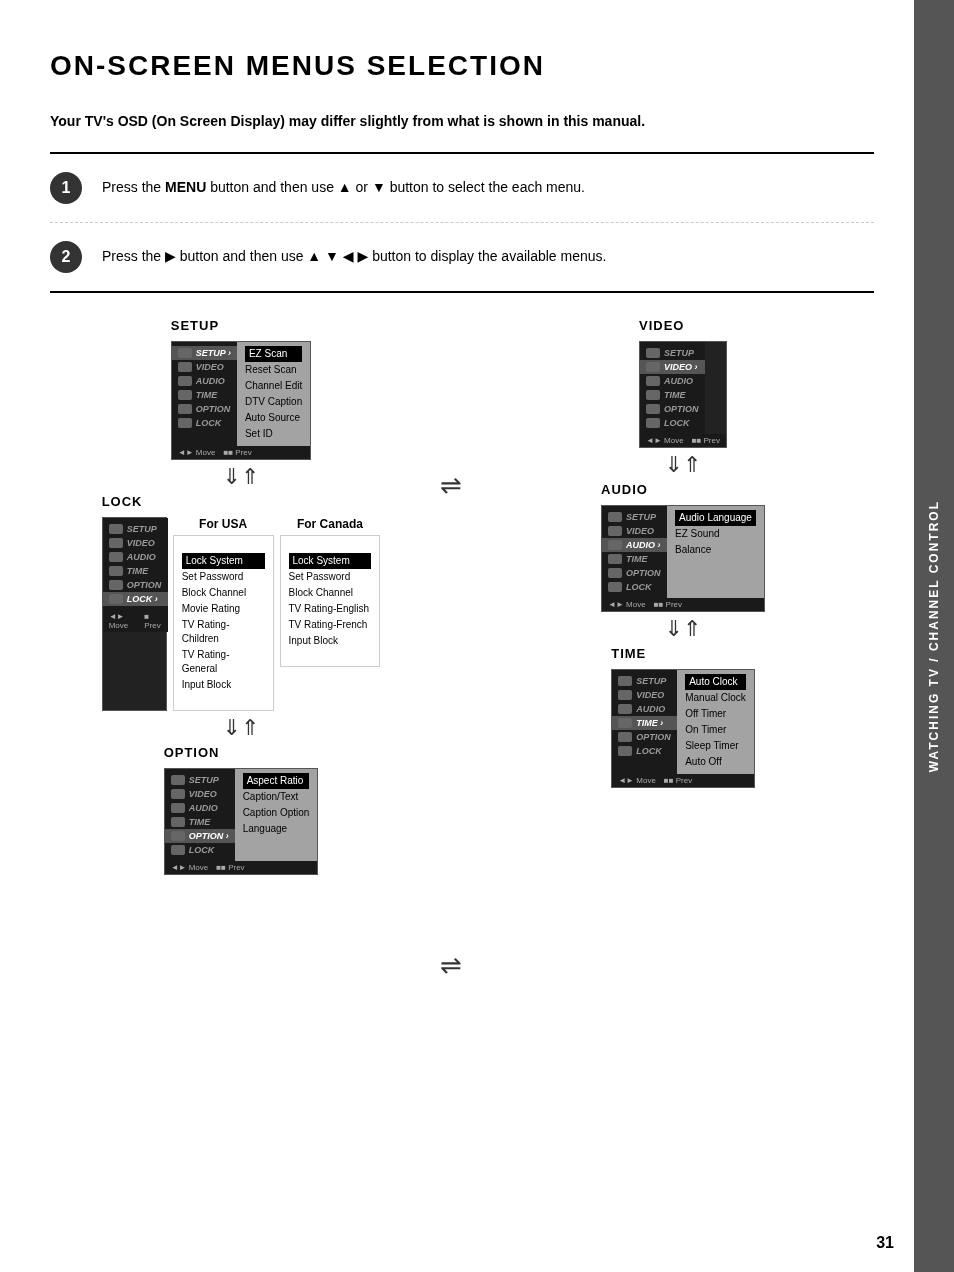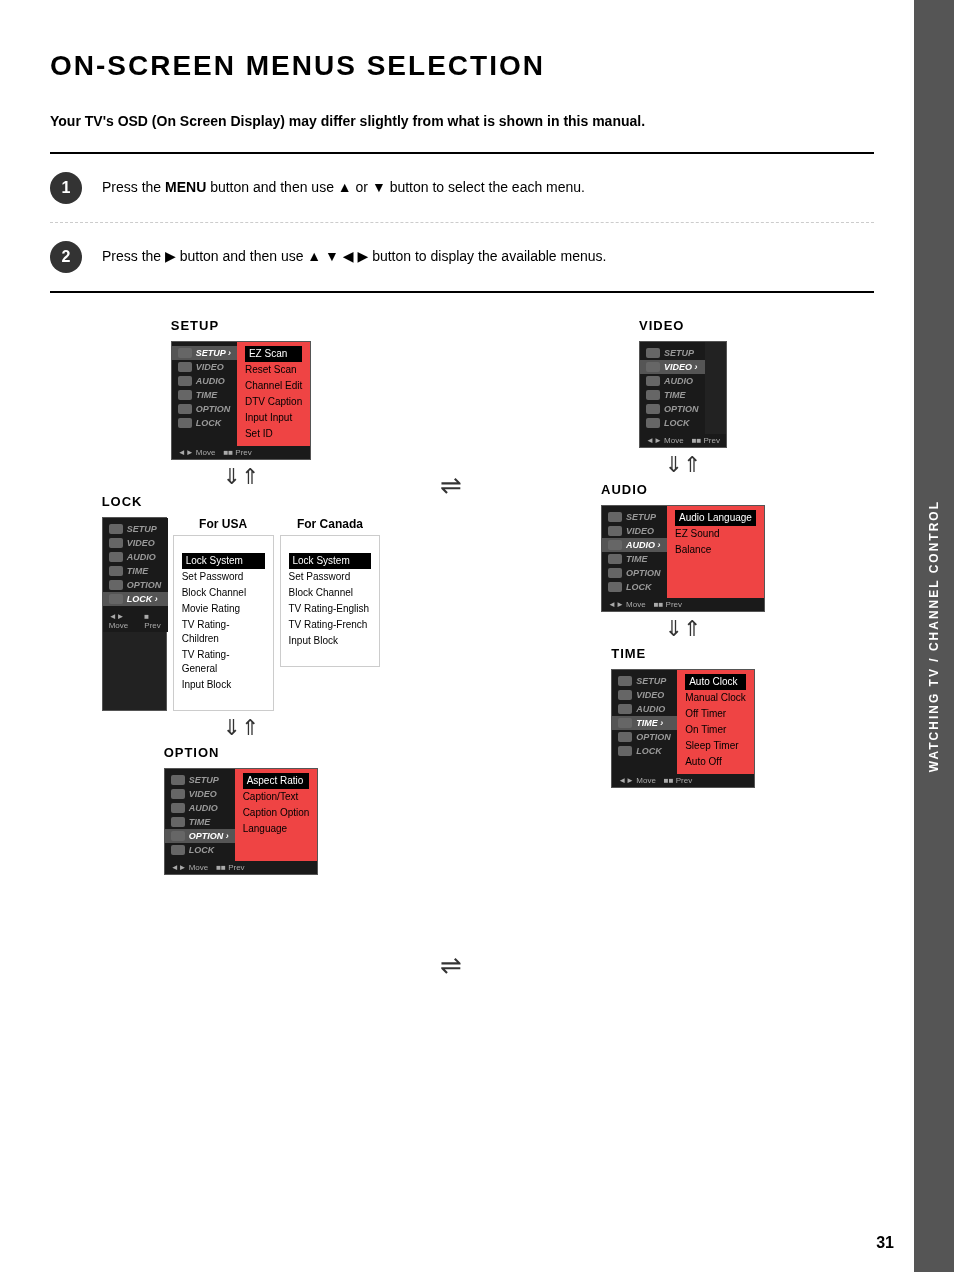--- a/index.html
+++ b/index.html
@@ -118,21 +118,21 @@
 
     .menu-icon {
       width: 14px;
       height: 10px;
       background: #666;
       border-radius: 2px;
       flex-shrink: 0;
     }
 
     .menu-right-panel {
-      background: #ef4444;
+      background: #a3a3a3;
       padding: 4px 8px;
       flex: 1;
     }
 
     .menu-right-item {
       font-size: 10px;
       color: #000;
       padding: 1px 0;
       line-height: 1.4;
     }
@@ -267,21 +267,21 @@
                 <div class="menu-left-item"><span class="menu-icon"></span>AUDIO</div>
                 <div class="menu-left-item"><span class="menu-icon"></span>TIME</div>
                 <div class="menu-left-item"><span class="menu-icon"></span>OPTION</div>
                 <div class="menu-left-item"><span class="menu-icon"></span>LOCK</div>
               </div>
               <div class="menu-right-panel">
                 <div class="menu-right-item selected">EZ Scan</div>
                 <div class="menu-right-item">Reset Scan</div>
                 <div class="menu-right-item">Channel Edit</div>
                 <div class="menu-right-item">DTV Caption</div>
-                <div class="menu-right-item">Input Input</div>
+                <div class="menu-right-item">Auto Source</div>
                 <div class="menu-right-item">Set ID</div>
               </div>
             </div>
             <div class="menu-bottom-bar">
               <span>◄► Move</span>
                 <span>■■ Prev</span>
             </div>
           </div>
         </div>
       </div>

